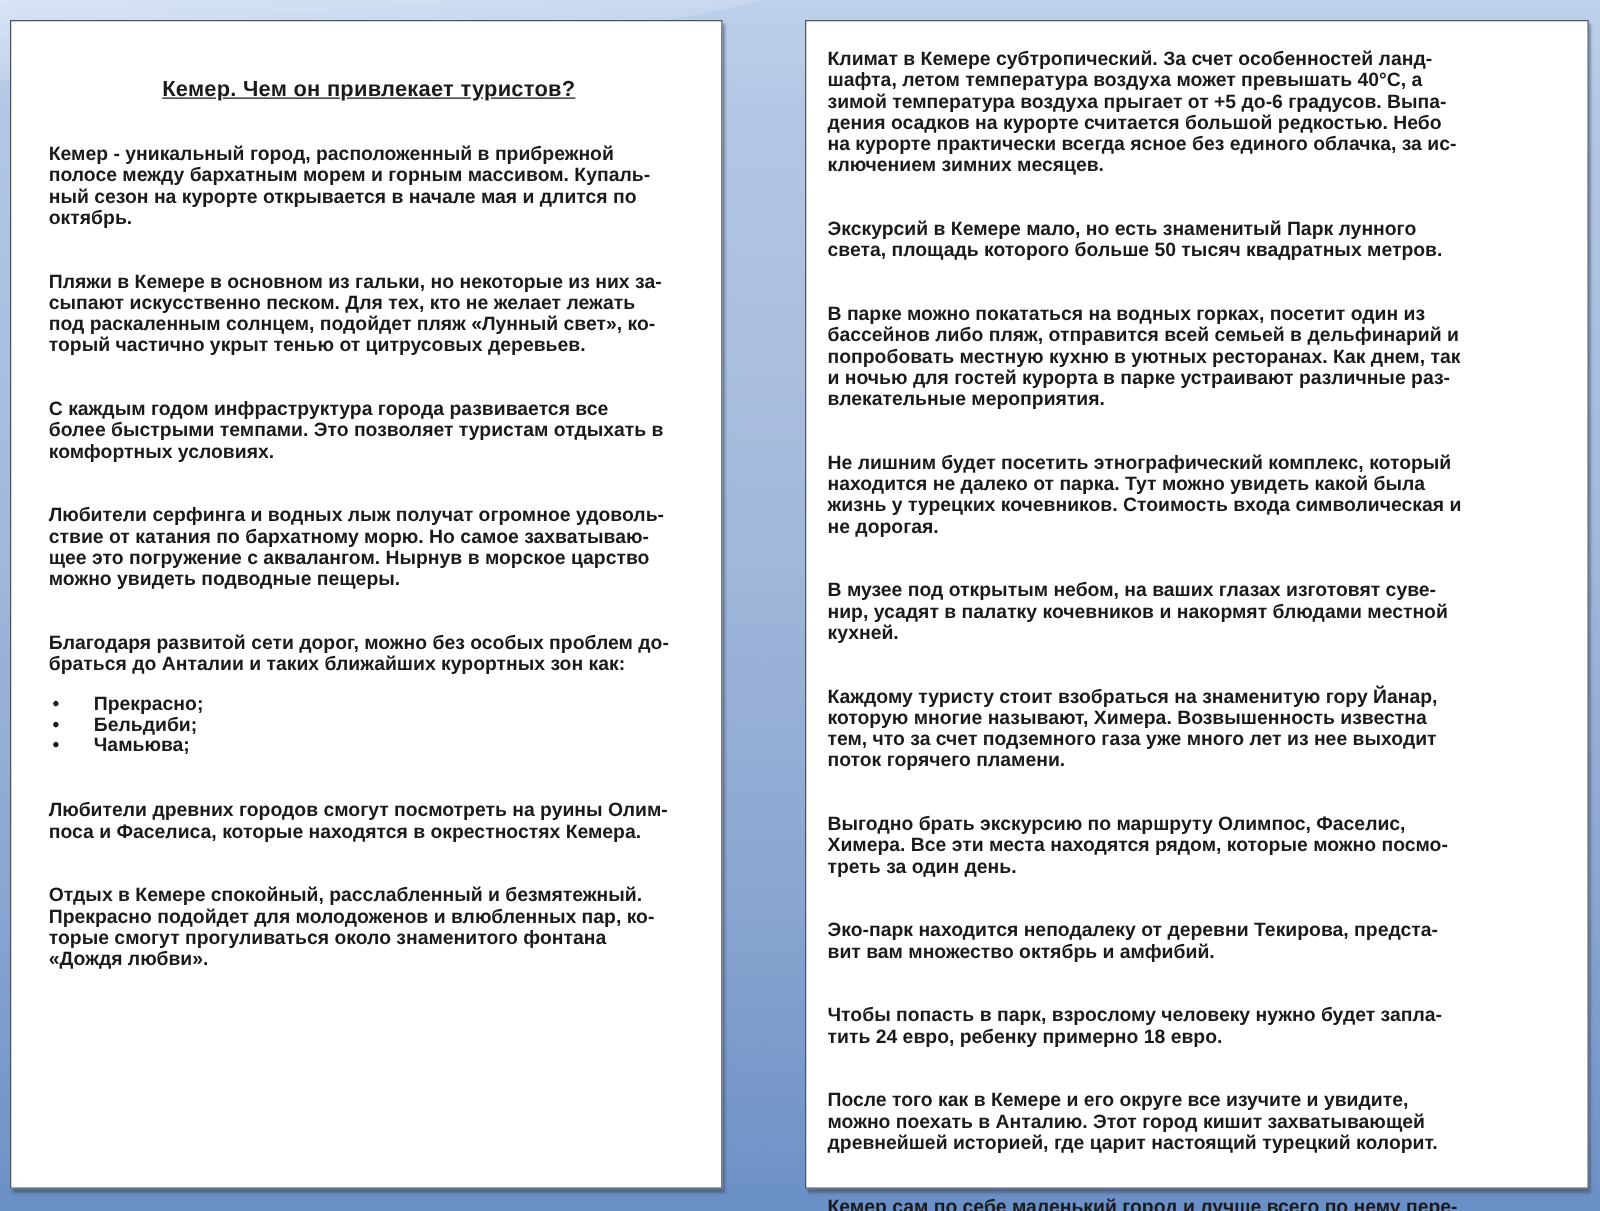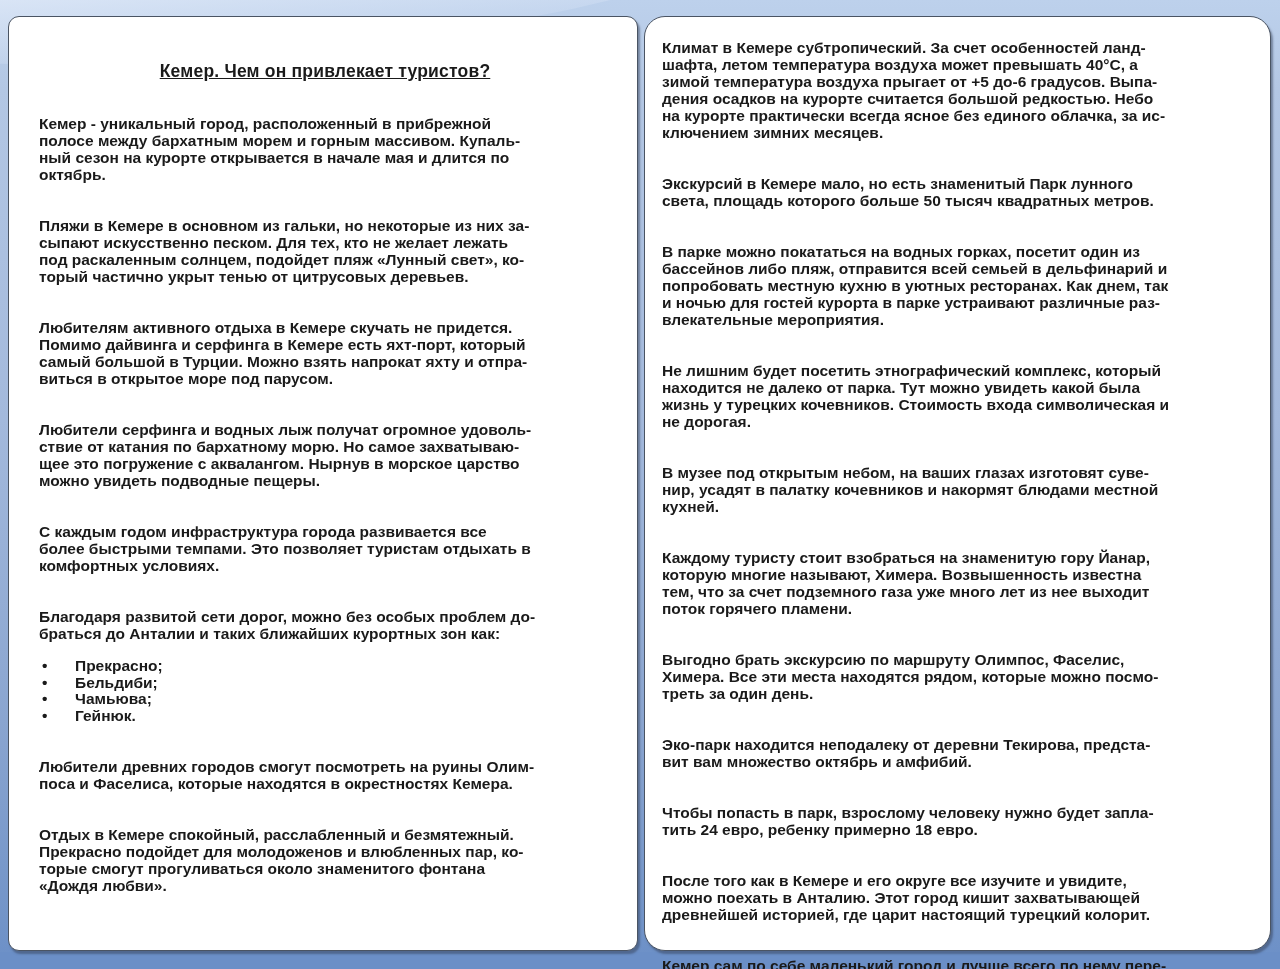--- a/index.html
+++ b/index.html
@@ -25,22 +25,22 @@
   .page {
     position:absolute; top:16px; height:935px;
     background:#ffffff;
     border:1px solid #4a5463;
     box-shadow:2px 3px 2px rgba(52,63,88,0.5);
     color:#1a1a1a;
     font-weight:bold;
     font-size:15.5px;
     line-height:17px;
   }
-  .page-left  { left:8px;   width:630px; padding:26px 26px 0 30px;border-radius:11px; }
-  .page-right { left:644px; width:627px; padding:22px 10px 0 17px;border-radius:21px; }
+  .page-left  { left:8px;   width:570px; padding:26px 26px 0 30px; }
+  .page-right { left:644px; width:627px; padding:22px 10px 0 17px; }
   .doc-title {
     font-size:17.5px;
     line-height:19px;
     text-align:center;
     text-decoration:underline;
     margin:19px 0 30px 0;
     letter-spacing:0.2px;
   }
   .para { margin-top:34px; white-space:pre-line; }
   .para:first-child { margin-top:0; }
@@ -58,38 +58,33 @@
 <section class="page page-left">
   <h1 class="doc-title">Кемер. Чем он привлекает туристов?</h1>
   <p class="para">Кемер - уникальный город, расположенный в прибрежной
 полосе между бархатным морем и горным массивом. Купаль-
 ный сезон на курорте открывается в начале мая и длится по
 октябрь.</p>
   <p class="para">Пляжи в Кемере в основном из гальки, но некоторые из них за-
 сыпают искусственно песком. Для тех, кто не желает лежать
 под раскаленным солнцем, подойдет пляж «Лунный свет», ко-
 торый частично укрыт тенью от цитрусовых деревьев.</p>
-  <p class="para">Любителям активного отдыха в Кемере скучать не придется.
-Помимо дайвинга и серфинга в Кемере есть яхт-порт, который
-самый большой в Турции. Можно взять напрокат яхту и отпра-
-виться в открытое море под парусом.</p>
+  <p class="para">С каждым годом инфраструктура города развивается все
+более быстрыми темпами. Это позволяет туристам отдыхать в
+комфортных условиях.</p>
   <p class="para">Любители серфинга и водных лыж получат огромное удоволь-
 ствие от катания по бархатному морю. Но самое захватываю-
 щее это погружение с аквалангом. Нырнув в морское царство
 можно увидеть подводные пещеры.</p>
-  <p class="para">С каждым годом инфраструктура города развивается все
-более быстрыми темпами. Это позволяет туристам отдыхать в
-комфортных условиях.</p>
   <p class="para">Благодаря развитой сети дорог, можно без особых проблем до-
 браться до Анталии и таких ближайших курортных зон как:</p>
   <ul class="bullet-list">
     <li>Прекрасно;</li>
     <li>Бельдиби;</li>
     <li>Чамьюва;</li>
-    <li>Гейнюк.</li>
   </ul>
   <p class="para extra-gap">Любители древних городов смогут посмотреть на руины Олим-
 поса и Фаселиса, которые находятся в окрестностях Кемера.</p>
   <p class="para">Отдых в Кемере спокойный, расслабленный и безмятежный.
 Прекрасно подойдет для молодоженов и влюбленных пар, ко-
 торые смогут прогуливаться около знаменитого фонтана
 «Дождя любви».</p>
 </section>
 
 <section class="page page-right">

